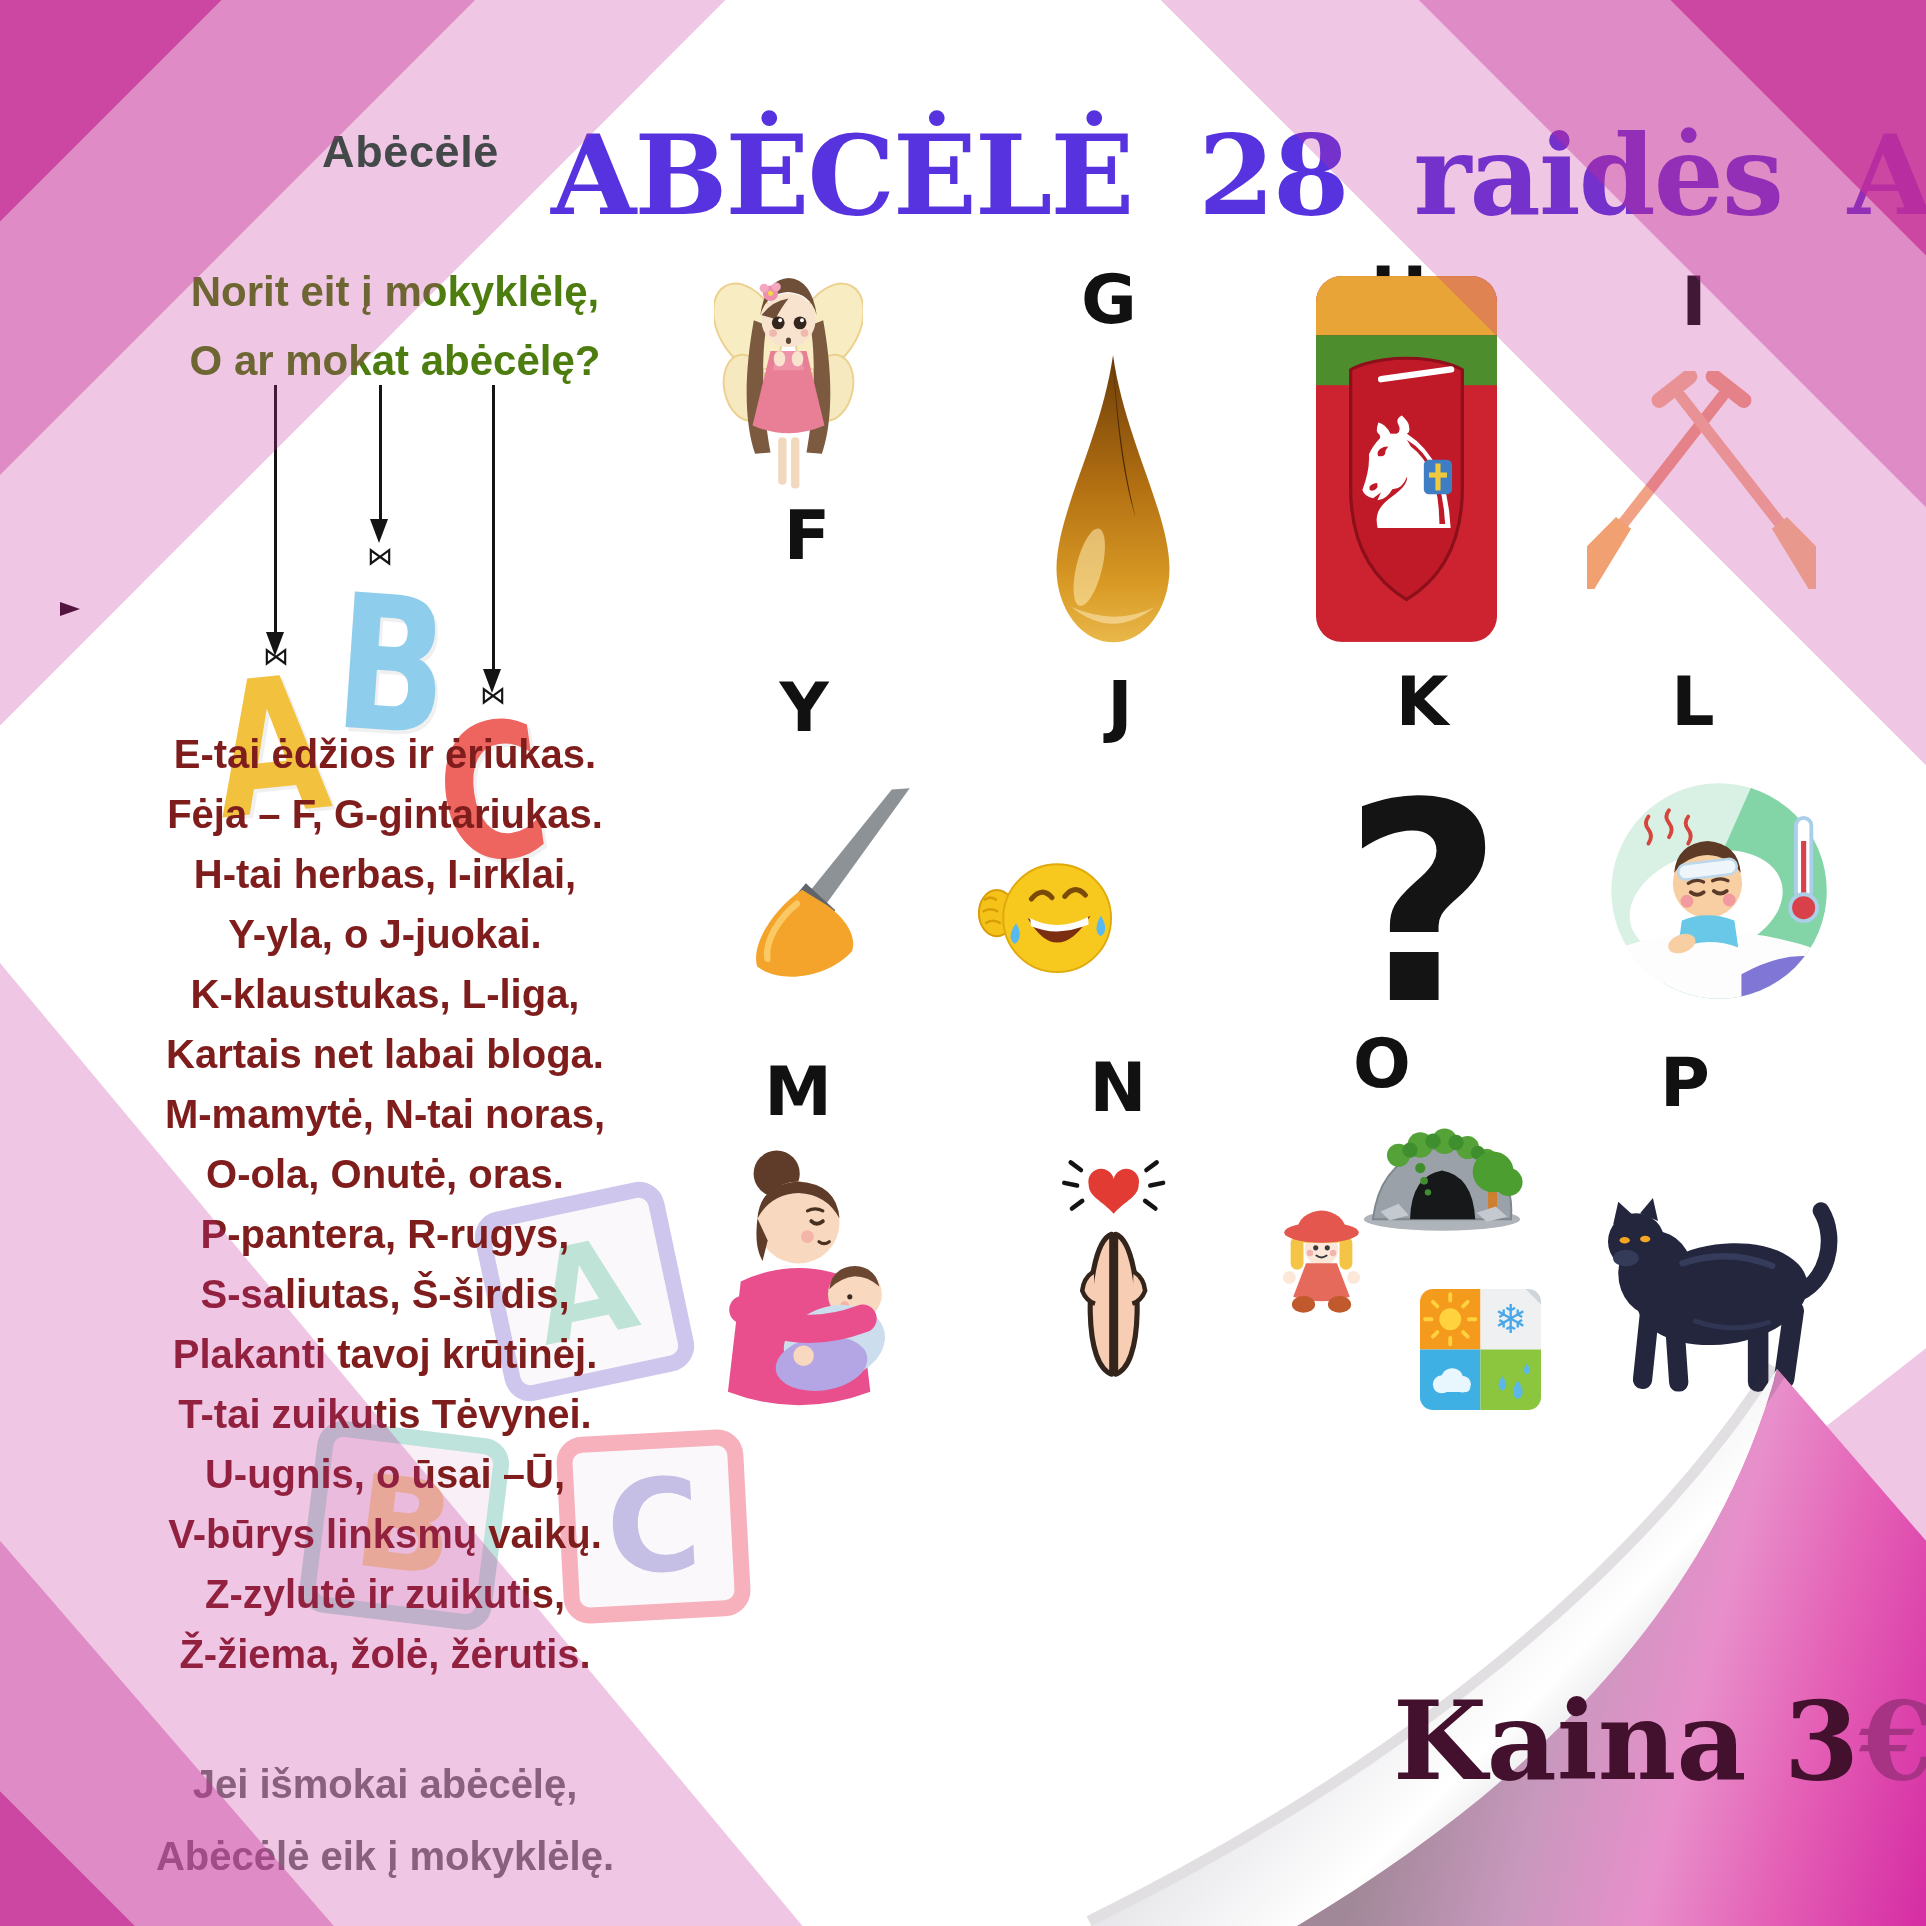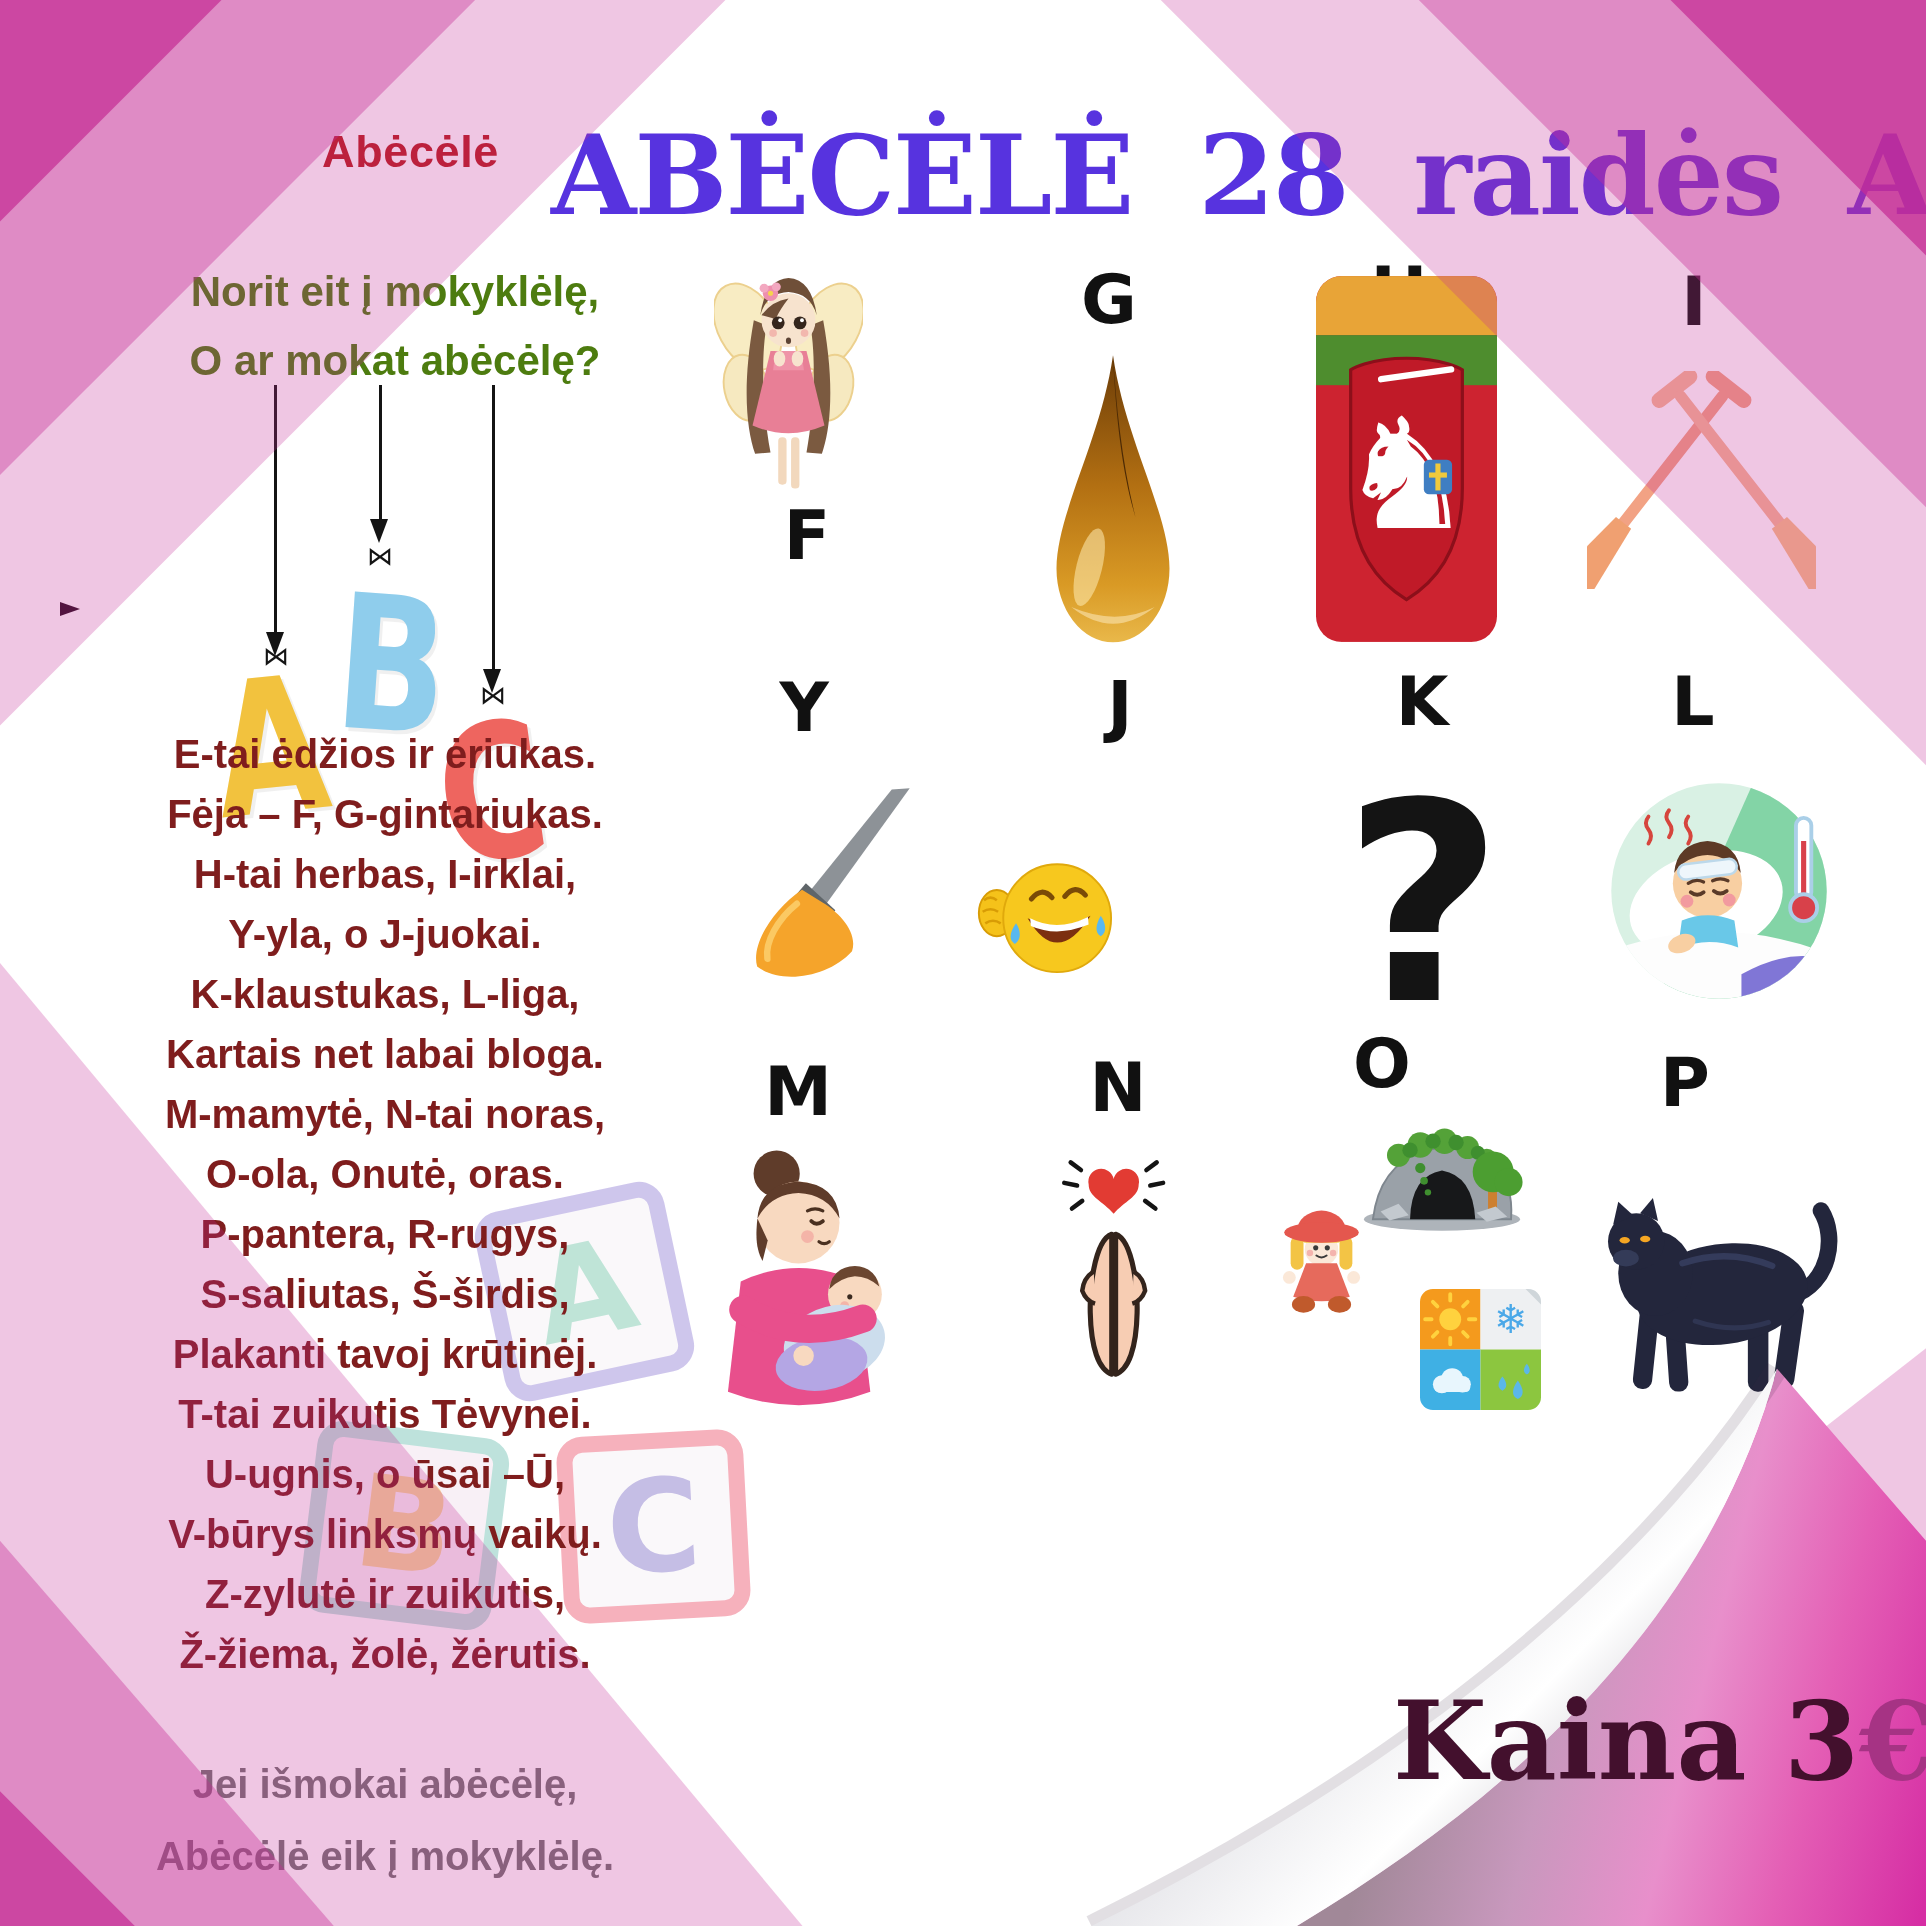--- a/index.html
+++ b/index.html
@@ -7,21 +7,21 @@
   .page {
     position: relative;
     width: 1926px; height: 1926px;
     background: #ffffff;
     overflow: hidden;
     font-family: "Liberation Sans", sans-serif;
   }
   .abs { position: absolute; }
   .watermark {
     left: 218px; top: 126px; width: 385px;
-    font-size: 45px; font-weight: bold; color: #b91c1c;
+    font-size: 45px; font-weight: bold; color: #14532d;
     text-align: center; letter-spacing: 0.6px;
   }
   .title {
     left: 551px; top: 121px;
     font-family: "DejaVu Serif", "Liberation Serif", serif;
     font-size: 110px; font-weight: bold; color: #5733df;
     white-space: nowrap; letter-spacing: -1.9px; word-spacing: 29.5px;
     line-height: 1;
   }
   .intro {

